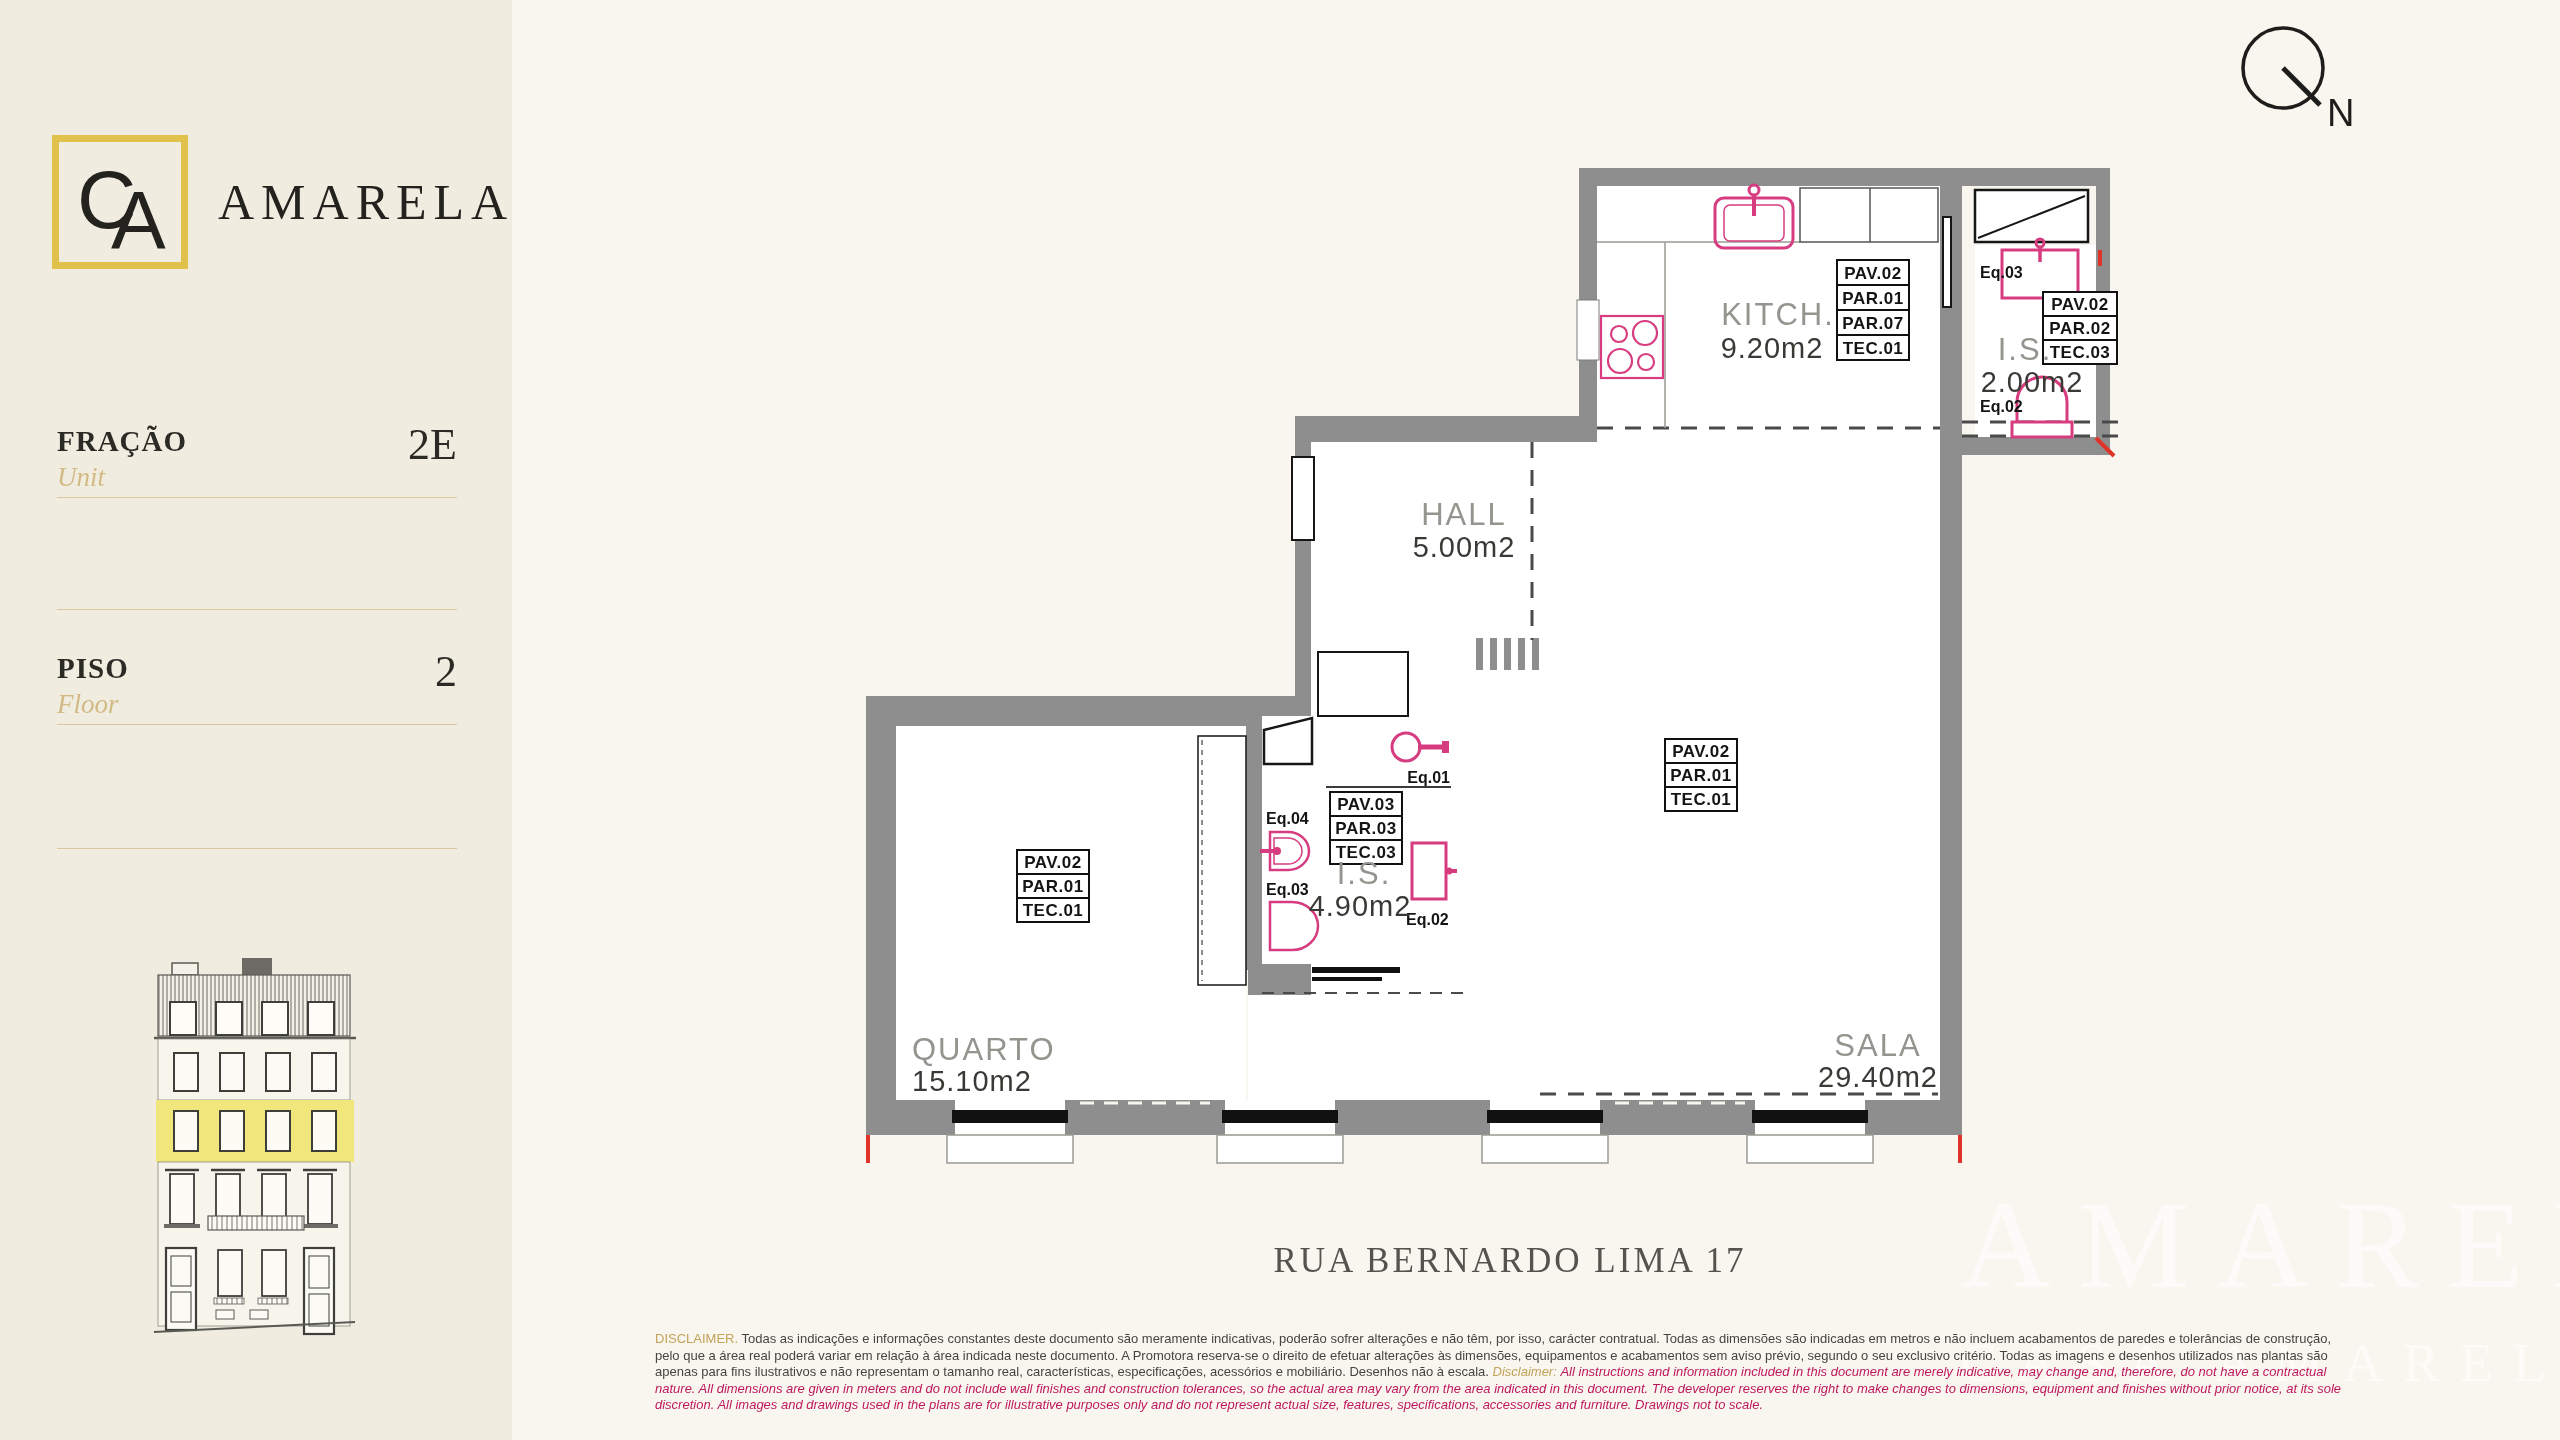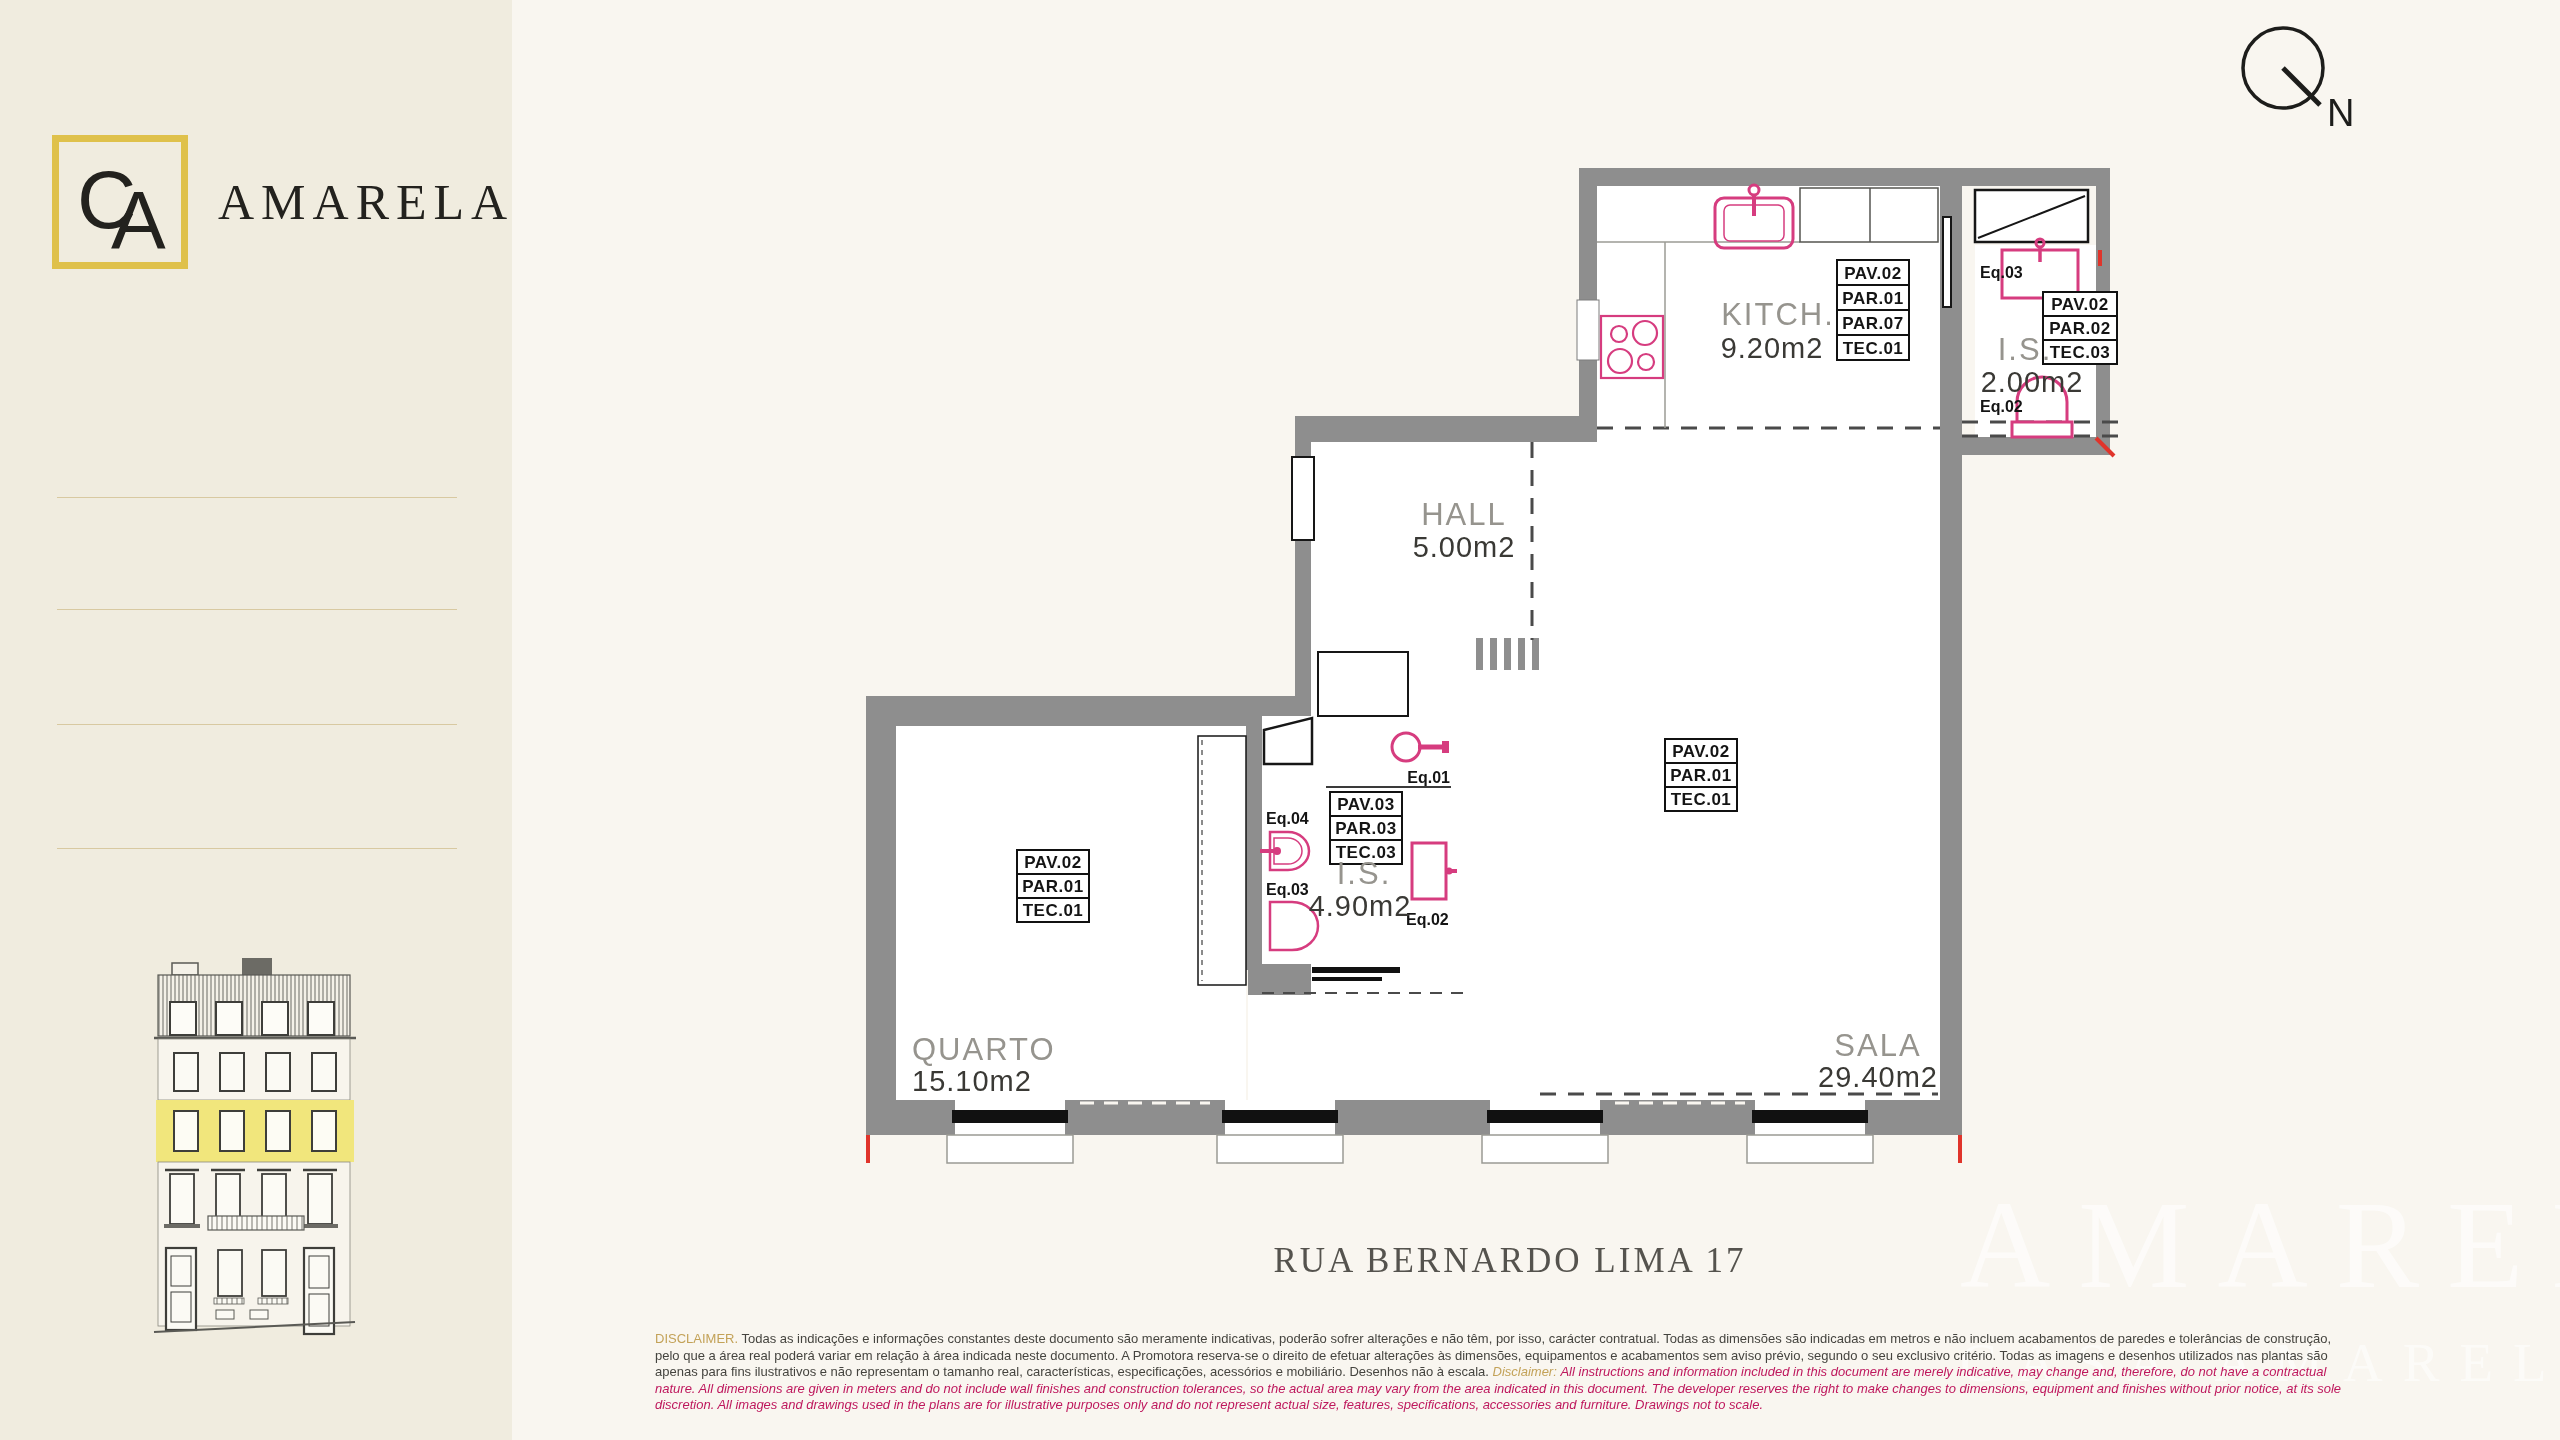--- a/index.html
+++ b/index.html
@@ -55,24 +55,34 @@
       <svg width="122" height="120" viewBox="0 0 122 120">
         <text x="18" y="86" font-family="Liberation Serif, serif" font-size="82" fill="#23221e">C</text>
         <text x="52" y="106" font-family="Liberation Serif, serif" font-size="82" fill="#23221e">A</text>
       </svg>
     </div>
     <div class="brand-name">
       <div>AMARELA</div>
     </div>
   </div>
 
+  <div class="info-row" style="left:57px;top:425px;width:400px;position:absolute;">
+    <div class="info-label">FRAÇÃO</div>
+    <div class="info-sub">Unit</div>
+    <div class="info-value">2E</div>
+  </div>
   <div class="divider" style="top:497px;"></div>
 
   <div class="divider" style="top:609px;"></div>
 
+  <div class="info-row" style="left:57px;top:652px;width:400px;position:absolute;">
+    <div class="info-label">PISO</div>
+    <div class="info-sub">Floor</div>
+    <div class="info-value">2</div>
+  </div>
   <div class="divider" style="top:724px;"></div>
 
   <div class="divider" style="top:848px;"></div>
 
   <svg style="position:absolute;left:150px;top:958px;" width="210" height="380" viewBox="0 0 210 380">
     <defs>
       <pattern id="hatchV" width="4" height="8" patternUnits="userSpaceOnUse">
         <rect width="4" height="8" fill="#f4f1e8"></rect>
         <line x1="1" y1="0" x2="1" y2="8" stroke="#6a6a64" stroke-width="1"></line>
       </pattern>

